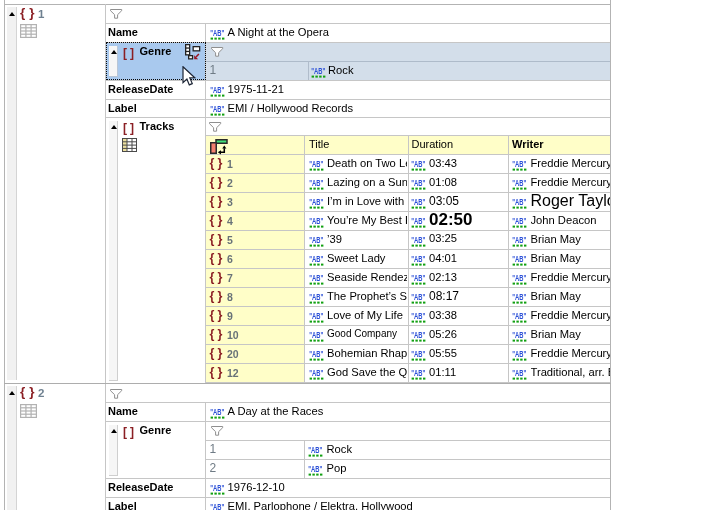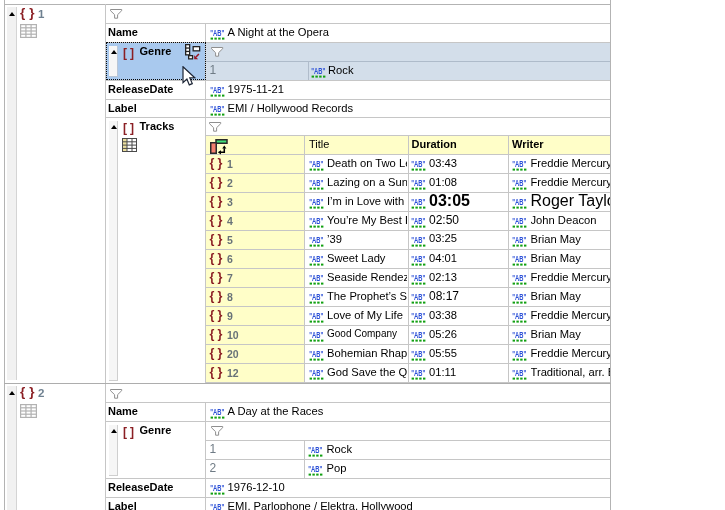--- a/index.html
+++ b/index.html
@@ -154,21 +154,21 @@
     <polygon points="0.5,0.5 11.7,0.5 11.7,1.7 7.6,5.7 7.6,9.2 4.6,9.2 4.6,5.7 0.5,1.7" fill="#ffffff" stroke="#8f8f8f" stroke-width="1"></polygon>
   </svg>
 <svg class="abs" style="left:210px;top:139px" width="18" height="16" viewBox="0 0 18 16">
     <rect x="6" y="0.75" width="11" height="3.5" fill="#3fe07a" stroke="#2a2a2a" stroke-width="1.5"></rect>
     <rect x="0.75" y="3.75" width="5.5" height="10.5" fill="#f37f6e" stroke="#2a2a2a" stroke-width="1.5"></rect>
     <path d="M9.8 13.3 H14.3 V9.3" fill="none" stroke="#000" stroke-width="1.5"></path>
     <path d="M11 11.2 L7.8 13.3 L11 15.4 Z" fill="#000"></path>
     <path d="M12.2 9.6 L14.3 6.4 L16.4 9.6 Z" fill="#000"></path>
   </svg>
 <div class="abs" style="left:309px;top:136.0px;height:16px;line-height:16px;font-size:11px;font-weight:normal;color:#000;white-space:nowrap">Title</div>
-<div class="abs" style="left:411.5px;top:136.0px;height:16px;line-height:16px;font-size:11px;font-weight:bold;color:#000;white-space:nowrap">Duration</div>
+<div class="abs" style="left:411.5px;top:136.0px;height:16px;line-height:16px;font-size:11px;font-weight:normal;color:#000;white-space:nowrap">Duration</div>
 <div class="abs" style="left:512px;top:136.0px;height:16px;line-height:16px;font-size:11px;font-weight:bold;color:#000;white-space:nowrap">Writer</div>
 <div class="abs" style="left:209.5px;top:157.0px;font-weight:bold;font-size:12.5px;color:#8b1f24;line-height:12.5px">{<span style="padding-left:3px">}</span></div>
 <div class="abs" style="left:227px;top:156.0px;height:16px;line-height:16px;font-size:10.5px;font-weight:bold;color:#687278;white-space:nowrap">1</div>
 <svg class="abs" style="left:308.5px;top:159.4px" width="16" height="15" viewBox="0 0 16 15">
     <text x="0.2" y="7.6" font-family="Liberation Sans" font-size="8.6" font-weight="bold" fill="#2a4fd7" textLength="14" lengthAdjust="spacingAndGlyphs">"AB"</text>
     <g fill="#11a011">
       <rect x="0.6" y="9.6" width="2.4" height="2"></rect>
       <rect x="4.4" y="9.6" width="2.4" height="2"></rect>
       <rect x="8.2" y="9.6" width="2.4" height="2"></rect>
       <rect x="12" y="9.6" width="2.4" height="2"></rect>
@@ -241,21 +241,21 @@
 <div class="abs" style="left:327px;top:193.0px;height:16px;line-height:16px;font-size:11.2px;white-space:nowrap;width:80px;overflow:hidden">I’m in Love with My Car</div>
 <svg class="abs" style="left:410.5px;top:197.4px" width="16" height="15" viewBox="0 0 16 15">
     <text x="0.2" y="7.6" font-family="Liberation Sans" font-size="8.6" font-weight="bold" fill="#2a4fd7" textLength="14" lengthAdjust="spacingAndGlyphs">"AB"</text>
     <g fill="#11a011">
       <rect x="0.6" y="9.6" width="2.4" height="2"></rect>
       <rect x="4.4" y="9.6" width="2.4" height="2"></rect>
       <rect x="8.2" y="9.6" width="2.4" height="2"></rect>
       <rect x="12" y="9.6" width="2.4" height="2"></rect>
     </g>
   </svg>
-<div class="abs" style="left:429px;top:193.0px;height:16px;line-height:16px;font-size:16px;font-weight:bold;color:#000;white-space:nowrap">03:05</div>
+<div class="abs" style="left:429px;top:193.0px;height:16px;line-height:16px;font-size:12px;font-weight:normal;color:#000;white-space:nowrap">03:05</div>
 <svg class="abs" style="left:512px;top:197.4px" width="16" height="15" viewBox="0 0 16 15">
     <text x="0.2" y="7.6" font-family="Liberation Sans" font-size="8.6" font-weight="bold" fill="#2a4fd7" textLength="14" lengthAdjust="spacingAndGlyphs">"AB"</text>
     <g fill="#11a011">
       <rect x="0.6" y="9.6" width="2.4" height="2"></rect>
       <rect x="4.4" y="9.6" width="2.4" height="2"></rect>
       <rect x="8.2" y="9.6" width="2.4" height="2"></rect>
       <rect x="12" y="9.6" width="2.4" height="2"></rect>
     </g>
   </svg>
 <div class="abs" style="left:530.5px;top:193.0px;height:16px;line-height:16px;font-size:16px;white-space:nowrap;width:79px;overflow:hidden">Roger Taylor</div>
@@ -273,21 +273,21 @@
 <div class="abs" style="left:327px;top:212.0px;height:16px;line-height:16px;font-size:11.2px;white-space:nowrap;width:80px;overflow:hidden">You’re My Best Friend</div>
 <svg class="abs" style="left:410.5px;top:216.4px" width="16" height="15" viewBox="0 0 16 15">
     <text x="0.2" y="7.6" font-family="Liberation Sans" font-size="8.6" font-weight="bold" fill="#2a4fd7" textLength="14" lengthAdjust="spacingAndGlyphs">"AB"</text>
     <g fill="#11a011">
       <rect x="0.6" y="9.6" width="2.4" height="2"></rect>
       <rect x="4.4" y="9.6" width="2.4" height="2"></rect>
       <rect x="8.2" y="9.6" width="2.4" height="2"></rect>
       <rect x="12" y="9.6" width="2.4" height="2"></rect>
     </g>
   </svg>
-<div class="abs" style="left:429px;top:212.0px;height:16px;line-height:16px;font-size:12px;font-weight:normal;color:#000;white-space:nowrap">02:50</div>
+<div class="abs" style="left:429px;top:212.0px;height:16px;line-height:16px;font-size:17px;font-weight:bold;color:#000;white-space:nowrap">02:50</div>
 <svg class="abs" style="left:512px;top:216.4px" width="16" height="15" viewBox="0 0 16 15">
     <text x="0.2" y="7.6" font-family="Liberation Sans" font-size="8.6" font-weight="bold" fill="#2a4fd7" textLength="14" lengthAdjust="spacingAndGlyphs">"AB"</text>
     <g fill="#11a011">
       <rect x="0.6" y="9.6" width="2.4" height="2"></rect>
       <rect x="4.4" y="9.6" width="2.4" height="2"></rect>
       <rect x="8.2" y="9.6" width="2.4" height="2"></rect>
       <rect x="12" y="9.6" width="2.4" height="2"></rect>
     </g>
   </svg>
 <div class="abs" style="left:530.5px;top:212.0px;height:16px;line-height:16px;font-size:11.2px;white-space:nowrap;width:79px;overflow:hidden">John Deacon</div>

